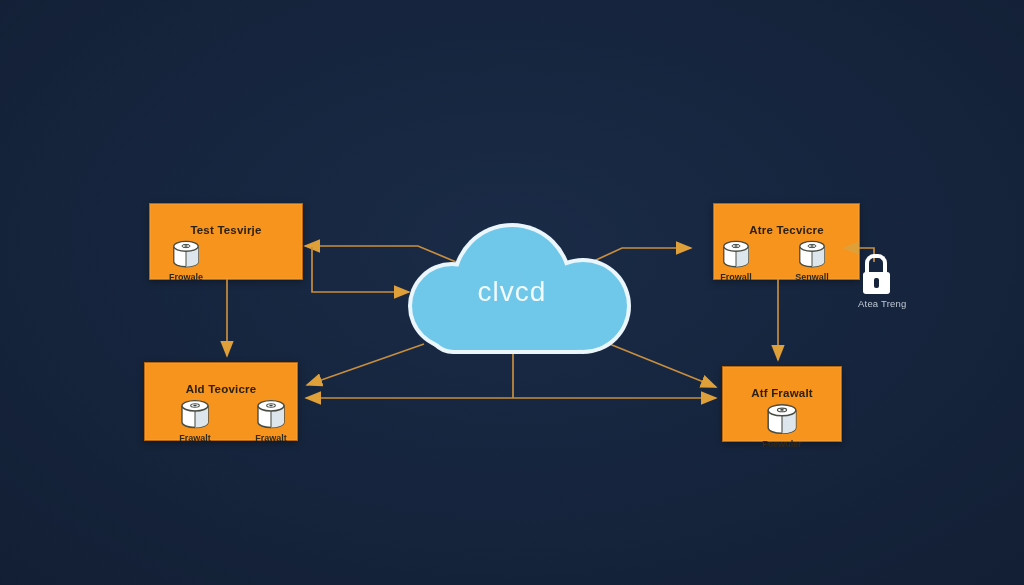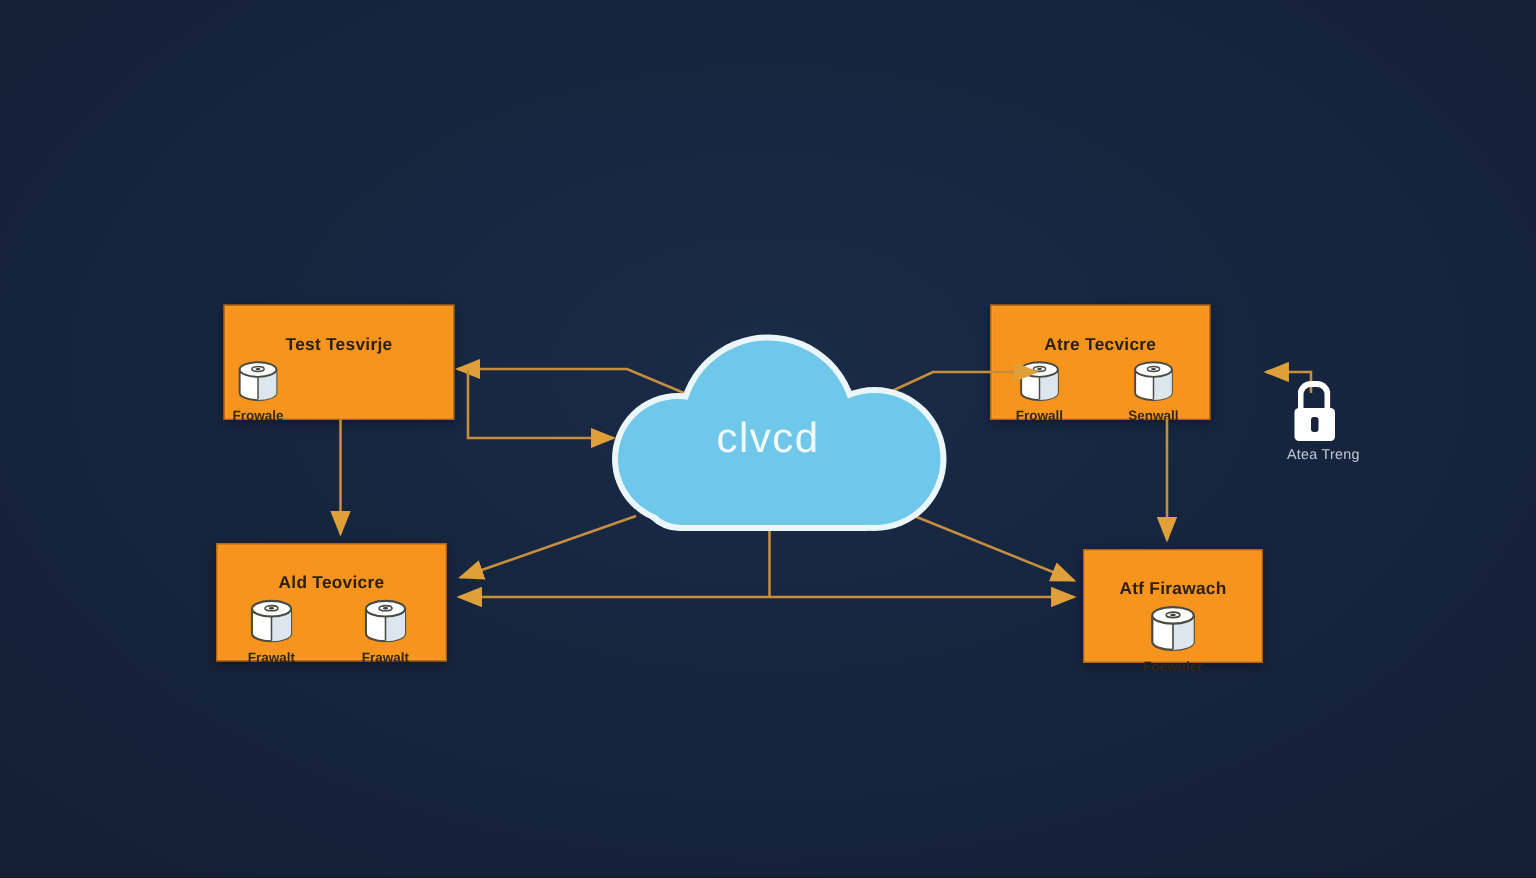--- a/index.html
+++ b/index.html
@@ -15,25 +15,25 @@
     z-index:1;
   }
   .node .title{
     display:block;text-align:center;margin-top:20px;
     font-size:11.5px;font-weight:700;color:#2c2110;letter-spacing:.2px;
   }
   .items{display:flex;align-items:flex-end;margin-top:3px;}
   .item{width:44px;display:flex;flex-direction:column;align-items:center;}
   .item .lbl{font-size:9px;color:#32291a;font-weight:600;margin-top:2px;white-space:nowrap;}
   #node-tl{left:149px;top:203px;width:152px;height:75px;}
-  #node-tl .items{justify-content:flex-start;}
-  #node-tr{left:660px;top:203px;width:145px;height:75px;}
-  #node-tr .items{justify-content:flex-start;padding-left:10px;gap:32px;}
+  #node-tl .items{justify-content:flex-start;padding-left:14px;}
+  #node-tr{left:713px;top:203px;width:145px;height:75px;}
+  #node-tr .items{justify-content:flex-start;gap:32px;}
   #node-bl{left:144px;top:362px;width:152px;height:77px;}
-  #node-bl .items{justify-content:flex-start;padding-left:14px;gap:32px;}
+  #node-bl .items{justify-content:flex-start;padding-left:28px;gap:32px;}
   #node-br{left:722px;top:366px;width:118px;height:74px;}
   #node-br .items{justify-content:center;}
   #wires{position:absolute;left:0;top:0;z-index:2;pointer-events:none;}
   #lock{position:absolute;left:858px;top:254px;width:36px;z-index:3;text-align:right;}
   #lock .shackle{
     width:14px;height:15px;margin:0 auto;border:4px solid #fff;border-bottom:none;
     border-radius:9px 9px 0 0;
   }
   #lock .body{
     width:27px;height:22px;margin:-1px auto 0;background:#fff;border-radius:3px;position:relative;
@@ -119,21 +119,21 @@
           <ellipse cx="18" cy="8.6" rx="5" ry="2" fill="#f2f5f7" stroke="#484c42" stroke-width="1.2"></ellipse>
           <ellipse cx="18" cy="8.6" rx="2" ry="0.9" fill="#3c4038"></ellipse>
           <line x1="18" y1="15" x2="18" y2="33.5" stroke="#484c42" stroke-width="1.2"></line>
         </svg>
         <span class="lbl">Frawalt</span>
       </div>
     </div>
   </div>
 
   <div class="node" id="node-br">
-    <span class="title">Atf Firawach</span>
+    <span class="title">Atf Frawalt</span>
     <div class="items">
       <div class="item">
         <svg class="db-icon" width="36" height="35" viewBox="0 0 36 38">
           <path d="M3 9 L3 28 A15 6 0 0 0 33 28 L33 9" fill="#fff" stroke="#484c42" stroke-width="1.6"></path>
           <path d="M18 9 L33 9 L33 28 A15 6 0 0 1 18 34 Z" fill="#dde6ec" stroke="none"></path>
           <ellipse cx="18" cy="9" rx="15" ry="6" fill="#fff" stroke="#484c42" stroke-width="1.6"></ellipse>
           <ellipse cx="18" cy="8.6" rx="5" ry="2" fill="#f2f5f7" stroke="#484c42" stroke-width="1.2"></ellipse>
           <ellipse cx="18" cy="8.6" rx="2" ry="0.9" fill="#3c4038"></ellipse>
           <line x1="18" y1="15" x2="18" y2="33.5" stroke="#484c42" stroke-width="1.2"></line>
         </svg>

